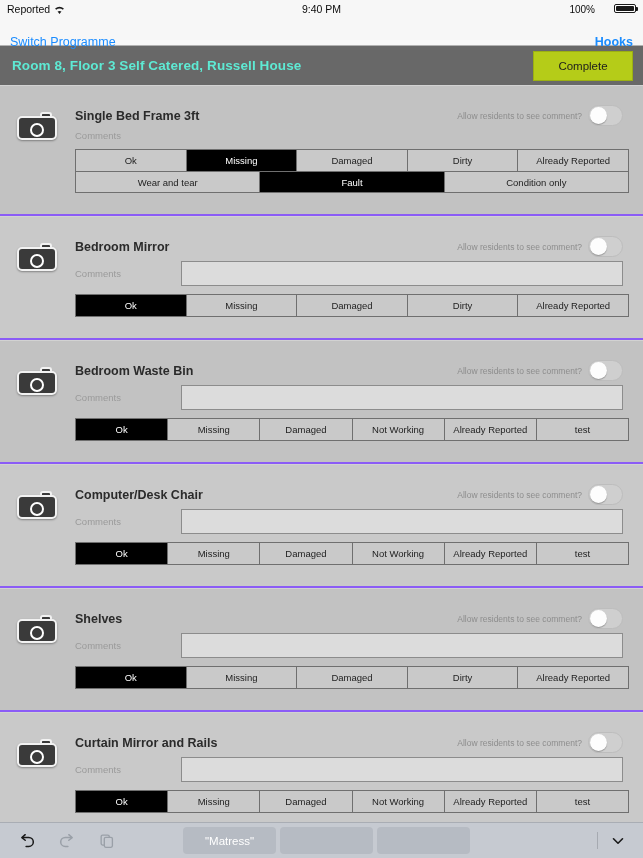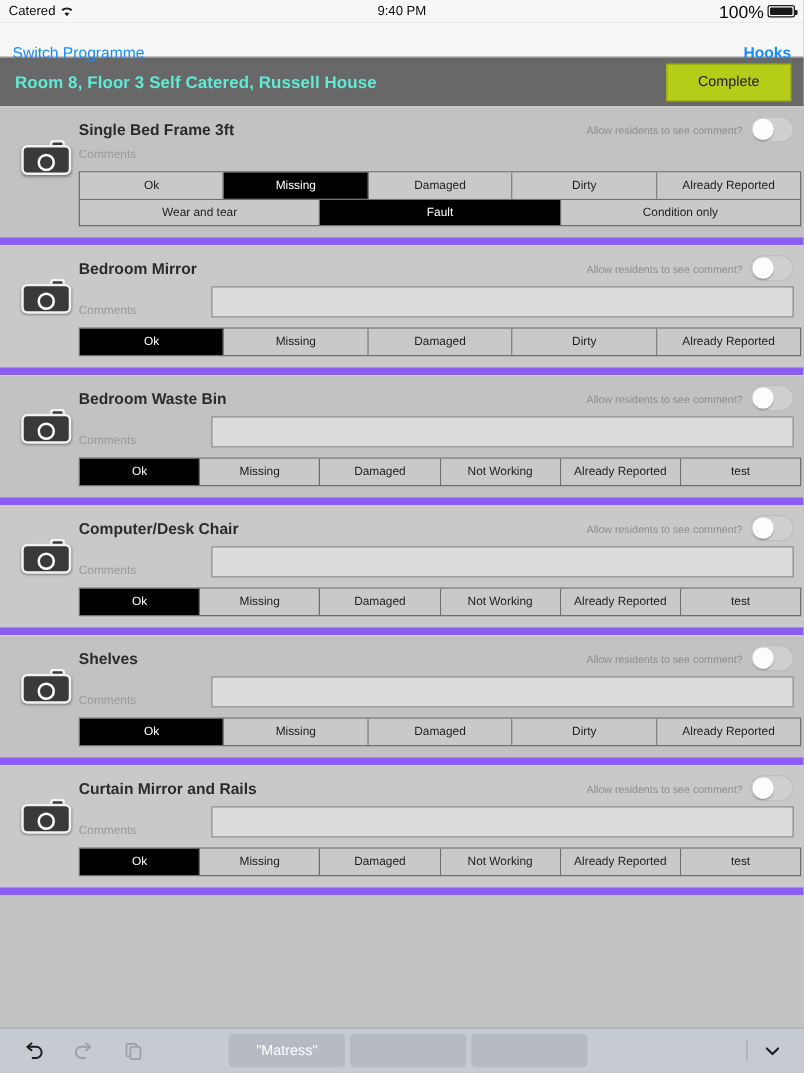--- a/index.html
+++ b/index.html
@@ -17,22 +17,22 @@
     display: flex; align-items: center;
     padding: 0 7px; font-size: 10.5px; color: #0b0b0b;
     position: relative;
   }
   .sb-left { display: flex; align-items: center; gap: 4px; }
   .sb-center {
     position: absolute; left: 0; right: 0; text-align: center;
     font-weight: normal; font-size: 10.5px; pointer-events: none;
   }
   .sb-right {
-    margin-left: auto; display: flex; align-items: center; gap: 3px;
-    font-size: 14px; z-index: 2;
+    margin-left: auto; display: flex; gap: 19px;
+    font-size: 10px; z-index: 2;
   }
   .wifi-ico { display: inline-block; width: 11px; height: 9px; }
   .batt {
     width: 22px; height: 9.5px; border: 1px solid #1a1a1a;
     border-radius: 2px; position: relative; background: #fff;
   }
   .batt::after {
     content: ""; position: absolute; right: -3px; top: 2.5px;
     width: 2px; height: 4px; background: #1a1a1a; border-radius: 0 1px 1px 0;
   }
@@ -65,23 +65,23 @@
     width: 100px; height: 30px; background: #b5cc18;
     border: 1px solid #9bb012;
     display: flex; align-items: center; justify-content: center;
     font-size: 11.5px; color: #1d1d1d;
   }
 
   
   .scroll { height: 754px; overflow: hidden; background: #c2c2c2; }
   .section {
     position: relative;
-    border-bottom: 6px solid #8b5cf6;
+    border-bottom: 2px solid #8b5cf6;
     border-top: 1px solid #d2d2d2;
-    padding: 0;
+    padding: 12px;
   }
   .section.alt { background: #c9c9c9; }
   .section.base { background: #c2c2c2; }
 
   .sec-head {
     display: flex; align-items: center;
     padding: 7px 8px 0 63px;
   }
   .item-title {
     font-size: 12.5px; font-weight: bold; color: #2b2b2b;
@@ -95,21 +95,21 @@
     background: #cfcfcf; border: 1px solid #bdbdbd;
     position: relative; flex: none;
   }
   .switch .knob {
     position: absolute; left: 1px; top: 1px;
     width: 17px; height: 17px; border-radius: 50%;
     background: #fdfdfd; box-shadow: 0 1px 1px rgba(0,0,0,.28);
   }
 
   .sec-row {
-    display: flex; align-items: flex-end;
+    display: flex; align-items: center;
     padding: 4px 8px 0 63px; gap: 8px;
   }
   .cam-btn {
     position: absolute; left: 17px; top: 26px;
     width: 40px; height: 28px;
   }
   .cam-body {
     position: absolute; left: 0; top: 4px;
     width: 40px; height: 24px; border-radius: 5px;
     background: #3a3a3a; border: 2px solid #f2f2f2;
@@ -176,21 +176,21 @@
   }
   .kb-sep { width: 1px; height: 17px; background: #a6aab1; }
 </style>
 </head>
 <body>
 
 <div id="app">
 
   <div class="statusbar">
     <div class="sb-left">
-      <span>Catered</span>
+      <span>Reported</span>
       <span class="wifi-ico">
         <svg viewBox="0 0 16 12" width="11" height="9">
           <path d="M8 11.2 L5.2 7.6 A4.8 4.8 0 0 1 10.8 7.6 Z" fill="#1a1a1a"></path>
           <path d="M1.6 3.2 A10 10 0 0 1 14.4 3.2 L12.9 5 A7.8 7.8 0 0 0 3.1 5 Z" fill="#1a1a1a"></path>
         </svg>
       </span>
     </div>
     <div class="sb-center">9:40 PM</div>
     <div class="sb-right">
       <span>100%</span>

